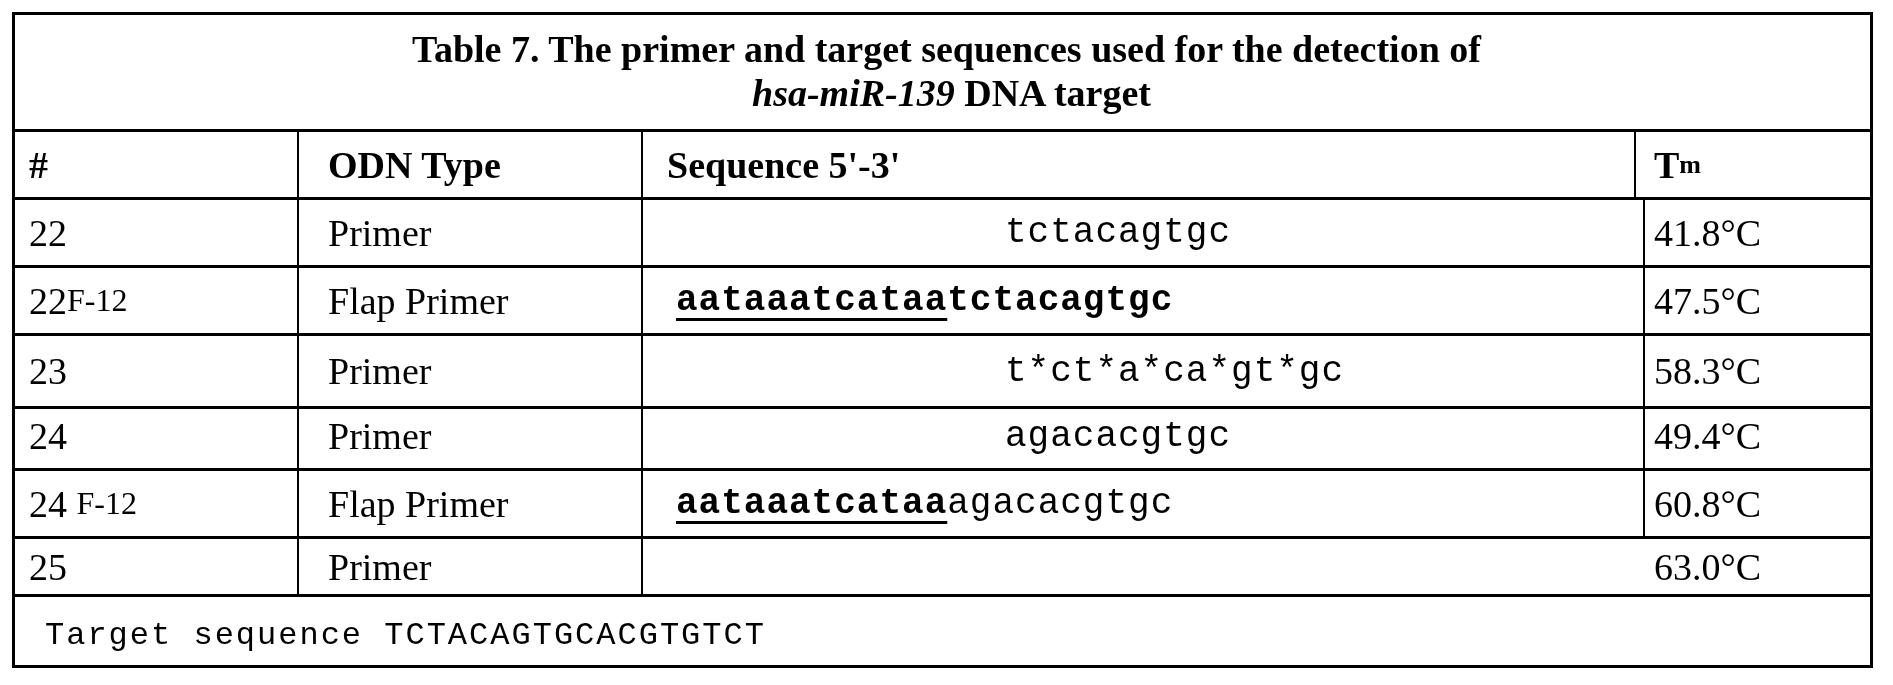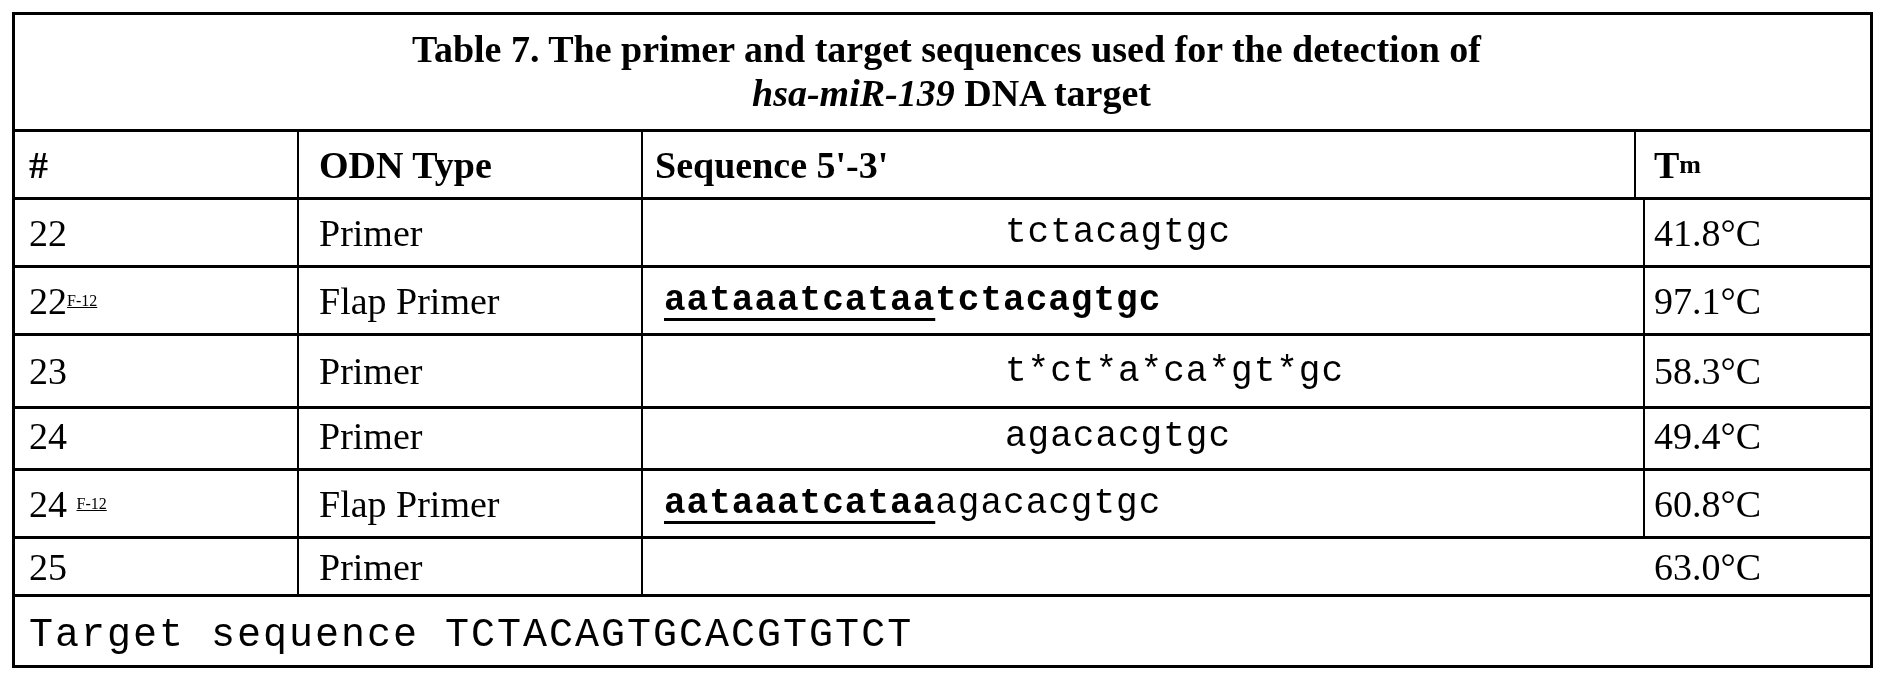--- a/index.html
+++ b/index.html
@@ -19,34 +19,34 @@
     .caption i { font-style: italic; margin-left: 10px; }
     .row {
       position: absolute; left: 0; width: 100%; box-sizing: border-box;
       border-bottom: 3px solid #000;
     }
     .cell {
       position: absolute; top: 0; height: 100%; box-sizing: border-box;
       font-size: 38px; display: flex; align-items: center; padding-left: 14px;
     }
     .c1 { left: 0; width: 284px; border-right: 2px solid #000; }
-    .c2 { left: 284px; width: 344px; border-right: 2px solid #000; padding-left: 20px; }
-    .c3 { left: 628px; width: 993px; border-right: 2px solid #000; padding-left: 12px; }
+    .c2 { left: 284px; width: 344px; border-right: 2px solid #000; padding-left: 29px; }
+    .c3 { left: 628px; width: 993px; border-right: 2px solid #000; padding-left: 24px; }
     .c4 { left: 1621px; width: 237px; padding-left: 18px; }
     .hdr .cell { font-weight: bold; }
     .mono { font-family: "Liberation Mono", monospace; font-size: 36px; letter-spacing: 1px; margin-left: 9px; }
     .seq-indent { padding-left: 353px; }
     .flap { font-weight: bold; text-decoration: underline; text-decoration-thickness: 3px; text-underline-offset: 8px; }
     .bold { font-weight: bold; }
-    sub { font-size: 16px; vertical-align: -8px; text-decoration: underline; }
+    sub { font-size: 32px; vertical-align: -8px; }
     .tm-sub { font-size: 26px; vertical-align: -10px; font-weight: bold; }
     .target {
-      position: absolute; left: 0; width: 100%; box-sizing: border-box;
+      position: absolute; left: 16px; width: 100%; box-sizing: border-box;
       padding-left: 14px; display: flex; align-items: center;
-      font-family: "Liberation Mono", monospace; font-size: 40px; letter-spacing: 2px;
+      font-family: "Liberation Mono", monospace; font-size: 32px; letter-spacing: 2px;
     }
   </style>
 </head>
 <body>
 
 <div class="tbl">
   <div class="caption">
     <div>Table 7. The primer and target sequences used for the detection of</div>
     <div><i>hsa-miR-139</i><span> DNA target</span></div>
   </div>
@@ -75,21 +75,21 @@
   <div class="row" style="top:253px;height:68px;">
     <div class="cell c1">
         <span>22</span>
         <sub>F-12</sub>
       </div>
     <div class="cell c2">Flap Primer</div>
     <div class="cell c3 mono">
         <span class="flap">aataaatcataa</span>
         <span class="bold">tctacagtgc</span>
       </div>
-    <div class="cell c4">97.1°C</div>
+    <div class="cell c4">47.5°C</div>
   </div>
 
   <div class="row" style="top:321px;height:73px;">
     <div class="cell c1">
         <span>23</span>
       </div>
     <div class="cell c2">Primer</div>
     <div class="cell c3 mono seq-indent">
         <span>t*ct*a*ca*gt*gc</span>
       </div>

